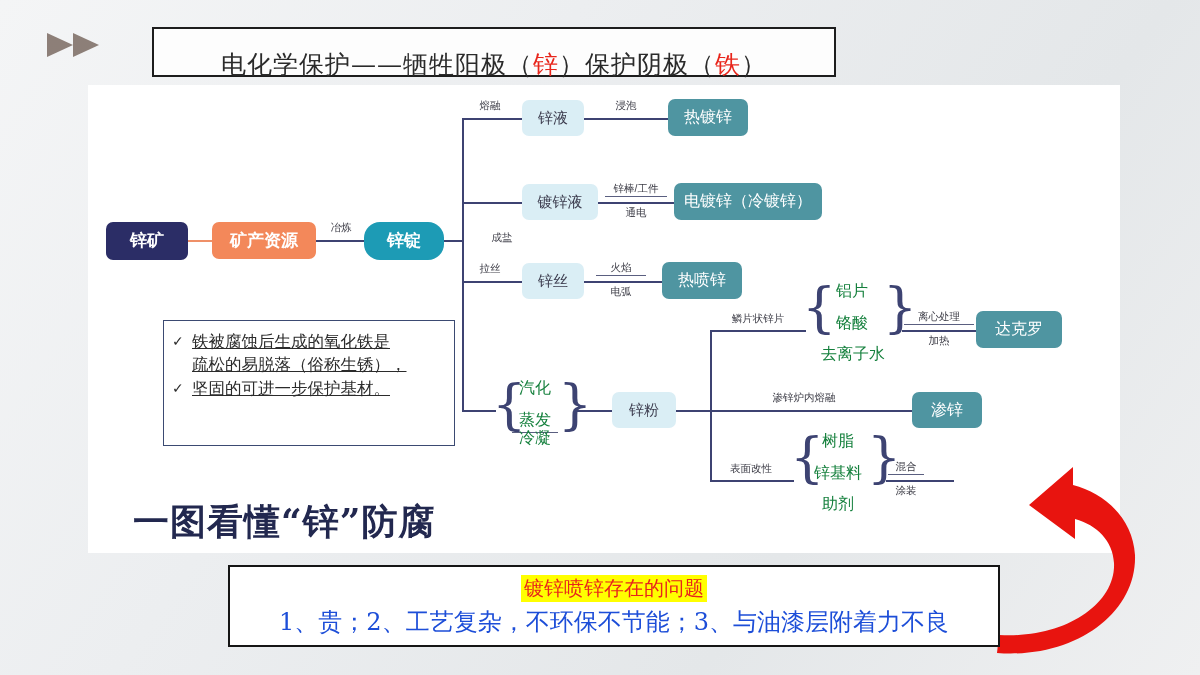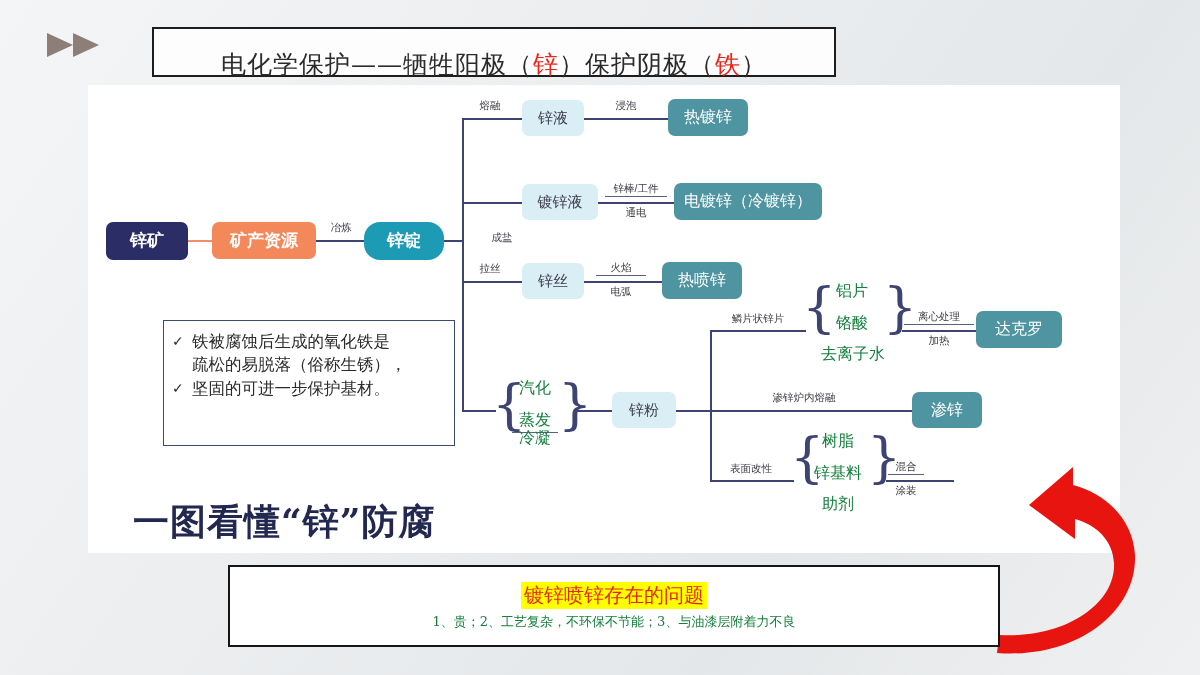--- a/index.html
+++ b/index.html
@@ -61,34 +61,34 @@
   .gitem{position:absolute;font-size:16px;color:#15803d;white-space:nowrap;text-align:center;}
   .gitem.u{border-bottom:1px solid #5a5f80;padding-bottom:1px;}
 
   
   .bullet-box{position:absolute;left:163px;top:320px;width:292px;height:126px;
               border:1.5px solid #3b4a72;background:#fff;box-sizing:border-box;
               padding:9px 10px 0 8px;}
   .bline{display:flex;align-items:flex-start;font-family:"DejaVu Serif","Liberation Serif",serif;
          font-size:16.5px;color:#2b2b2b;line-height:1.42;}
   .bcheck{width:20px;flex:0 0 20px;font-size:14px;color:#2b2b2b;padding-top:2px;}
-  .btxt{flex:1;}
+  .btxt{flex:1;text-decoration:underline;}
 
   
   .big-head{position:absolute;left:133px;top:498px;font-size:36px;font-weight:bold;
             color:#22284f;font-family:"DejaVu Serif","Liberation Serif",serif;letter-spacing:1px;
             white-space:nowrap;}
 
   
   .prob-box{position:absolute;left:228px;top:565px;width:772px;height:82px;
             border:2.5px solid #151515;background:#ffffff;box-sizing:border-box;
             display:flex;flex-direction:column;align-items:center;justify-content:center;gap:4px;}
   .prob-title{font-family:"DejaVu Serif","Liberation Serif",serif;font-size:20px;color:#e8251b;
               background:#ffff00;padding:0 3px;white-space:nowrap;}
-  .prob-body{font-family:"DejaVu Serif","Liberation Serif",serif;font-size:13px;color:#15803d;
+  .prob-body{font-family:"DejaVu Serif","Liberation Serif",serif;font-size:24px;color:#1d4ed8;
              white-space:nowrap;}
 
   
   .red-arrow{position:absolute;left:985px;top:463px;width:165px;height:195px;}
 </style>
 </head>
 <body>
 
 <div class="slide">
 

